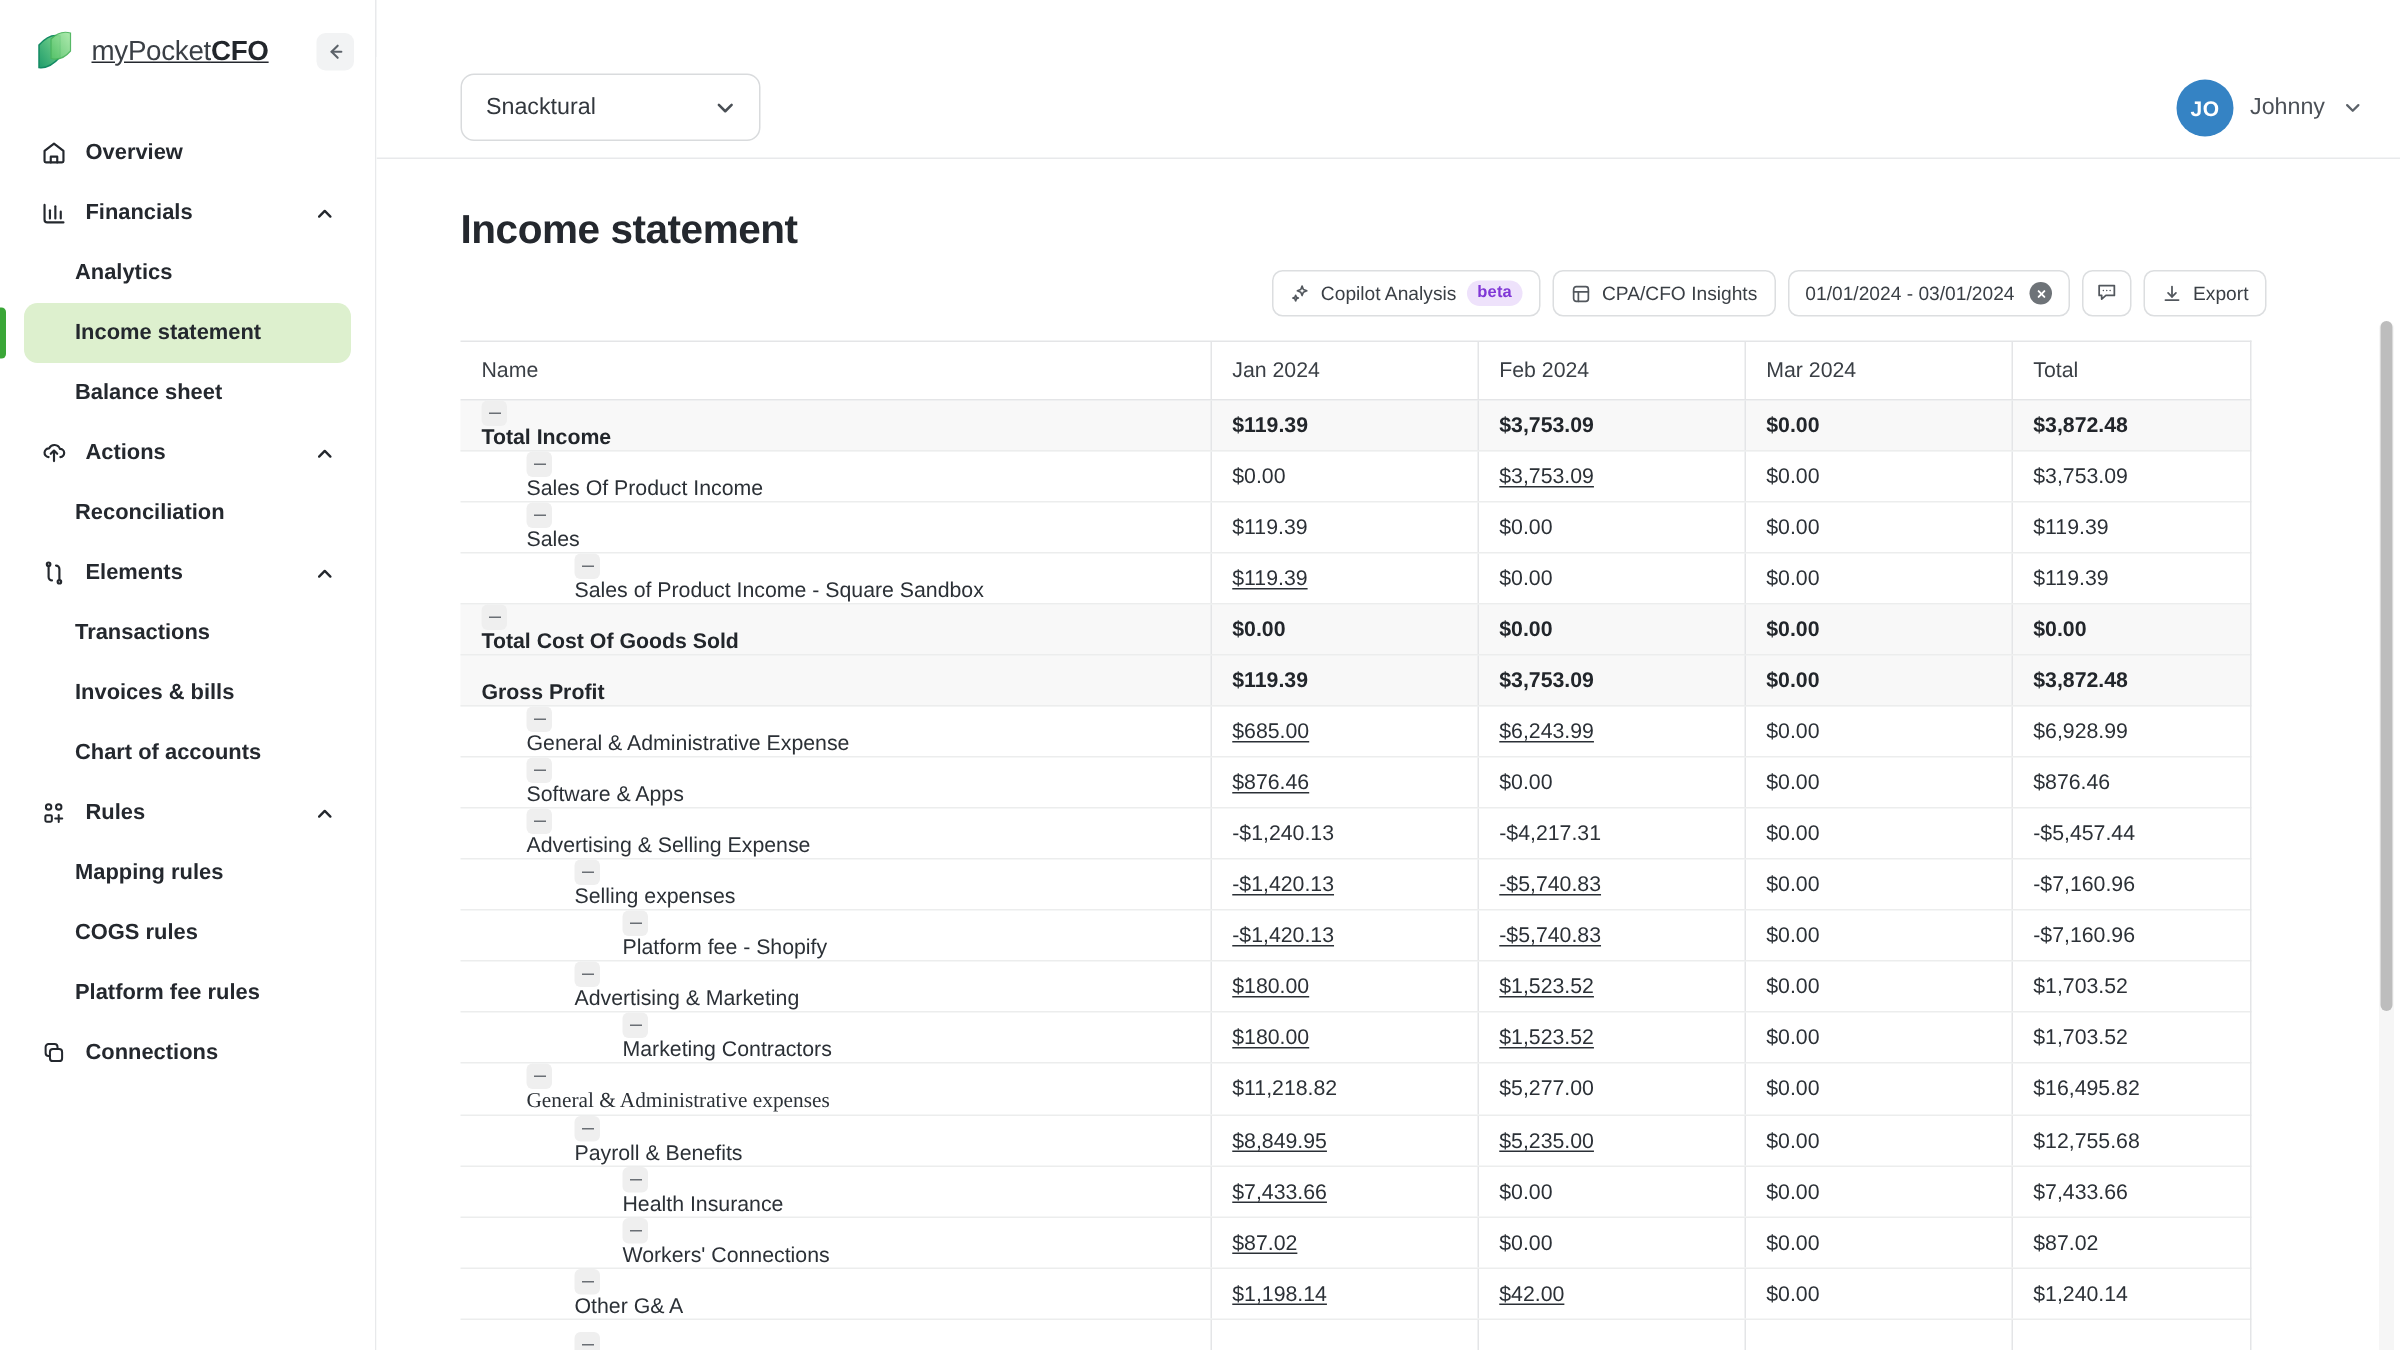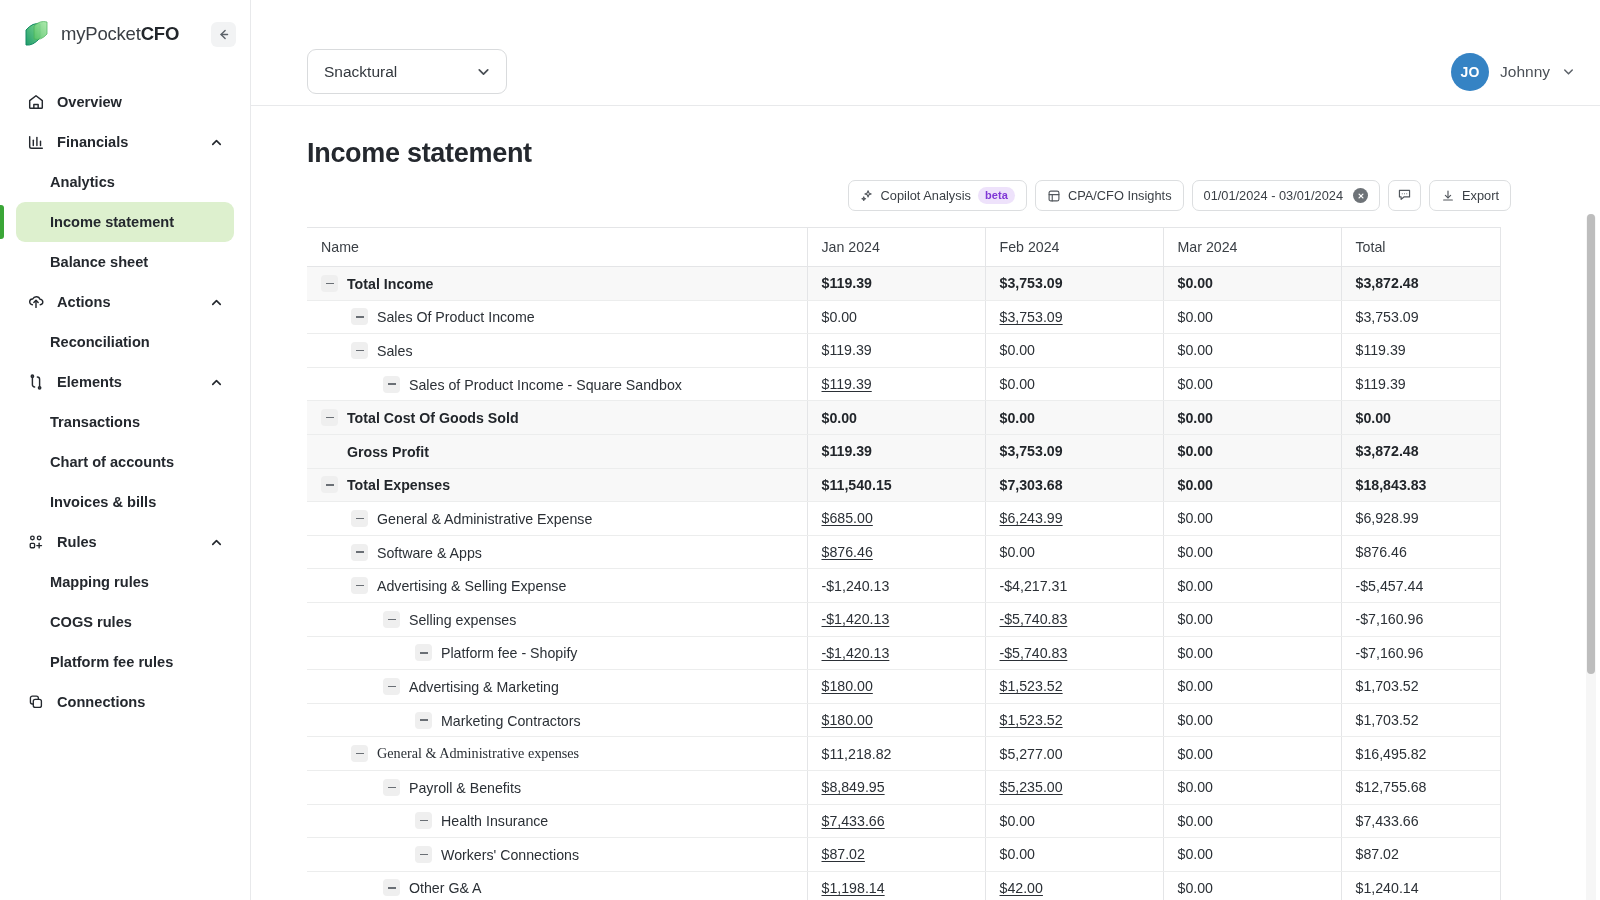--- a/index.html
+++ b/index.html
@@ -15,21 +15,21 @@
   
   #sidebar {
     width: 251px; height: 900px; flex: 0 0 251px;
     background: #ffffff;
     border-right: 1px solid #e8e9eb;
     position: relative;
     padding-top: 0;
   }
   .brand-row {
     height: 68px; display: flex; align-items: center;
-    padding: 0 14px 0 21px; gap: 8px;
+    padding: 0 14px 0 21px; gap: 8px; text-decoration: underline;
   }
   .brand-logo { width: 32px; height: 32px; flex: 0 0 32px; }
   .brand-name { font-size: 18.5px; letter-spacing: -.2px; color: #3a3f45; white-space: nowrap; }
   .brand-name b { font-weight: 700; color: #22262b; }
   .collapse-btn {
     width: 25px; height: 25px; margin-left: auto;
     border-radius: 6px; background: #f2f3f4;
     display: flex; align-items: center; justify-content: center;
     color: #5c6269; cursor: pointer; flex: 0 0 25px;
   }
@@ -117,21 +117,21 @@
   }
   table.fin th.v, table.fin td.v { border-left: 1px solid #e4e5e7; }
   table.fin td {
     font-size: 14.2px; color: #2b3036; padding: 0 14px;
     height: 33.6px; border-bottom: 1px solid #eceded; white-space: nowrap;
     vertical-align: middle;
   }
   tr.sumrow td { background: #f8f8f8; font-weight: 700; color: #22262b; }
   tr.sumrow td.v { background: #f8f8f8; }
   td.name { padding-left: 14px; }
-  .namecell { display: flex; align-items: flex-end; }
+  .namecell { display: flex; align-items: flex-start; flex-direction: column; }
   .toggle {
     width: 17px; height: 17px; border-radius: 4px; background: #efefef;
     display: inline-flex; align-items: center; justify-content: center;
     margin-right: 9px; flex: 0 0 17px; cursor: pointer;
   }
   .toggle i { display: block; width: 8px; height: 1.4px; background: #6a6f75; }
   .toggle.hidden { visibility: hidden; }
   .lnk { text-decoration: underline; text-underline-offset: 2px; cursor: pointer; color: #2b3036; }
 
   
@@ -257,24 +257,24 @@
         <span class="chev">
           <svg width="15" height="15" viewBox="0 0 16 16" fill="none" stroke="currentColor" stroke-width="1.7" stroke-linecap="round" stroke-linejoin="round">
               <path d="M4 10 L8 6 L12 10"></path>
             </svg>
         </span>
       </div>
       <div class="nav-sub">
         <span class="lbl">Transactions</span>
       </div>
       <div class="nav-sub">
+        <span class="lbl">Invoices &amp; bills</span>
+      </div>
+      <div class="nav-sub">
         <span class="lbl">Chart of accounts</span>
-      </div>
-      <div class="nav-sub">
-        <span class="lbl">Invoices &amp; bills</span>
       </div>
 
       <div class="nav-row">
         <span class="ico">
           <svg width="18" height="18" viewBox="0 0 20 20" fill="none" stroke="currentColor" stroke-width="1.5" stroke-linecap="round" stroke-linejoin="round">
             <circle cx="6" cy="5.5" r="2"></circle>
               <circle cx="13.5" cy="5.5" r="2"></circle>
               <rect x="3.6" y="11.6" width="4.8" height="4.8" rx="1"></rect>
             <path d="M13.5 11.4 V16.6"></path>
               <path d="M10.9 14 H16.1"></path>
@@ -487,34 +487,20 @@
                       <i></i>
                     </span>
                     <span>Gross Profit</span>
                   </div>
                 </td>
                 <td class="v"><span>$119.39</span></td>
                 <td class="v"><span>$3,753.09</span></td>
                 <td class="v"><span>$0.00</span></td>
                 <td class="v"><span>$3,872.48</span></td>
               </tr>
-              <tr class="sumrow">
-                <td class="name">
-                  <div class="namecell" style="padding-left: 0px;">
-                    <span class="toggle">
-                      <i></i>
-                    </span>
-                    <span>Total Expenses</span>
-                  </div>
-                </td>
-                <td class="v"><span>$11,540.15</span></td>
-                <td class="v"><span>$7,303.68</span></td>
-                <td class="v"><span>$0.00</span></td>
-                <td class="v"><span>$18,843.83</span></td>
-              </tr>
               <tr>
                 <td class="name">
                   <div class="namecell" style="padding-left: 30px;">
                     <span class="toggle">
                       <i></i>
                     </span>
                     <span>General &amp; Administrative Expense</span>
                   </div>
                 </td>
                 <td class="v"><span class="lnk">$685.00</span></td>

